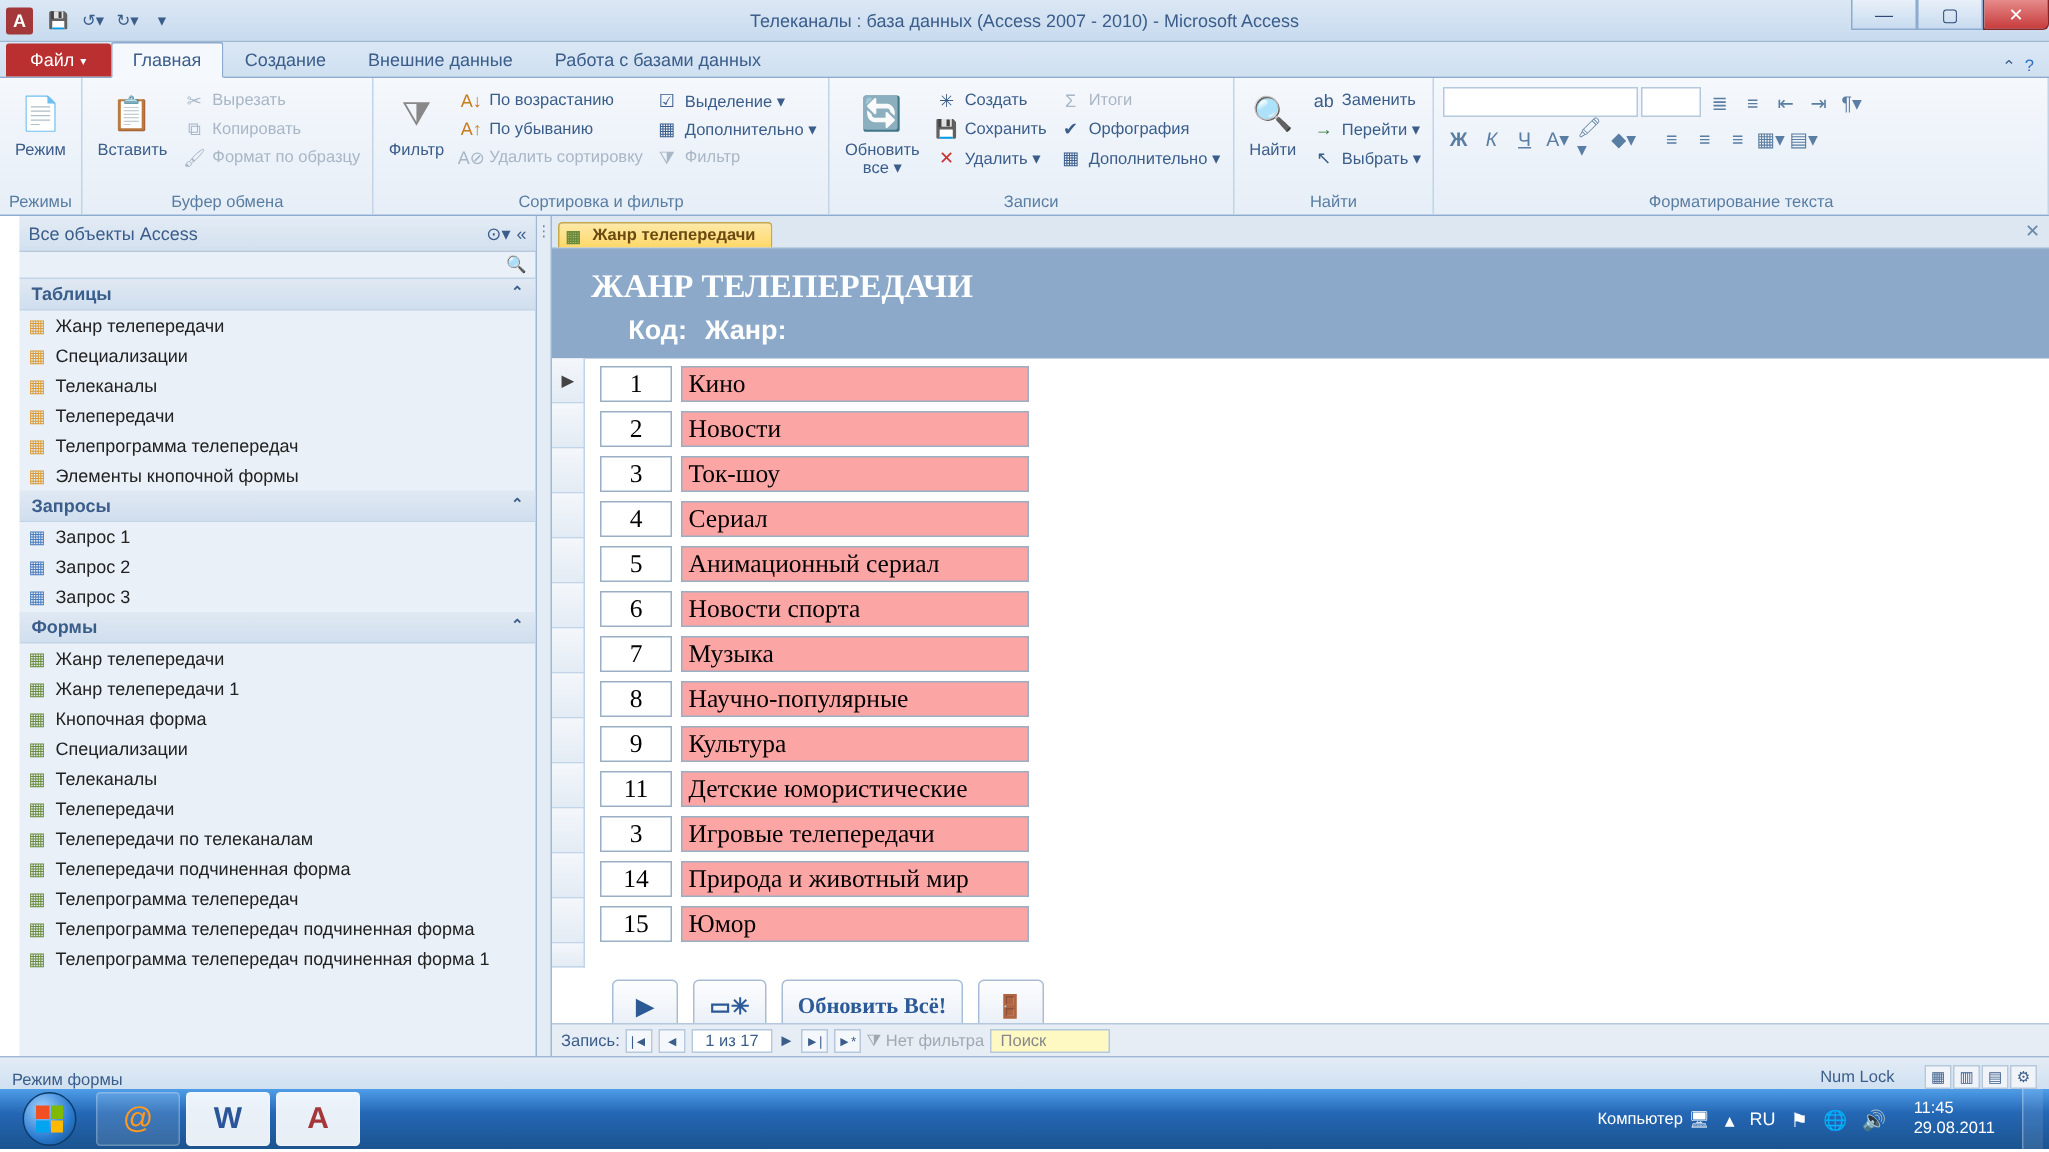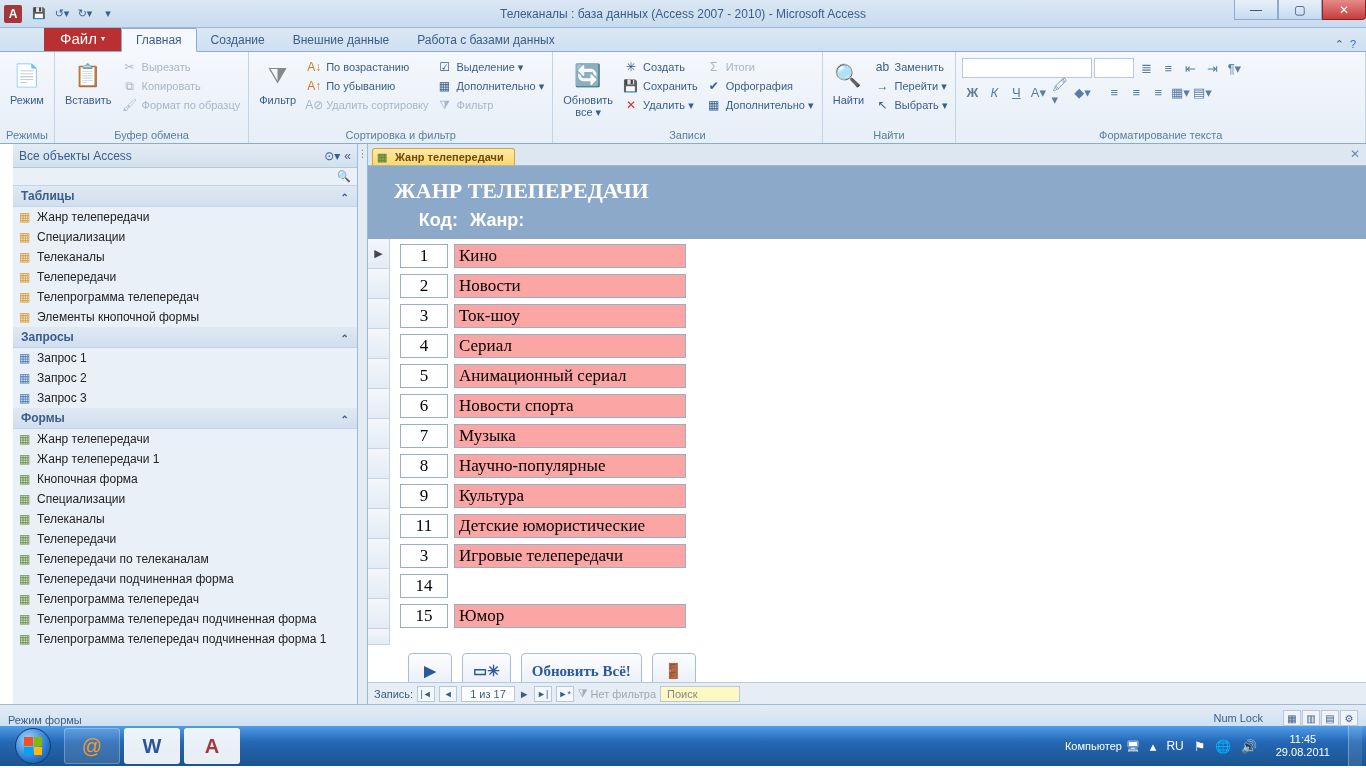--- a/index.html
+++ b/index.html
@@ -11,21 +11,21 @@
 .qat-btn { width:20px; height:20px; display:flex;align-items:center;justify-content:center; font-size:11px; color:#3a5d8a;}
 .app-icon { width:18px;height:18px;background:#a4373a;color:#fff;display:flex;align-items:center;justify-content:center;font-weight:bold;font-size:12px;border-radius:2px;margin-right:4px;}
 .titlebar .title { position:absolute; left:50%; transform:translateX(-50%); font-size:12px; color:#3a5d8a;}
 .win-btns { position:absolute; right:0; top:0; display:flex;}
 .win-btn { width:44px; height:20px; display:flex;align-items:center;justify-content:center; }
 .win-min,.win-max{ background: linear-gradient(#e8f0f9,#c8dbef); border:1px solid #8cabce; border-top:none; color:#2c4a72;}
 .win-close { background: linear-gradient(#e68a8a,#c73c3c); border:1px solid #8a2323; border-top:none; color:#fff; border-radius:0 0 4px 0;}
 
 
 .ribbon-tabs { height:24px; background:linear-gradient(#dbe7f4,#cfe0f1); display:flex; align-items:flex-end; padding-left:4px; border-bottom:1px solid #8cabce;}
-.file-tab { background:#ba2f2f; color:#fff; padding:4px 16px; font-size:15px; border-radius:2px 2px 0 0; display:flex;align-items:center;gap:4px;margin-left:40px;}
+.file-tab { background:#ba2f2f; color:#fff; padding:4px 16px; font-size:12px; border-radius:2px 2px 0 0; display:flex;align-items:center;gap:4px;}
 .file-tab::after{content:"▾";font-size:8px;}
 .rtab { padding:4px 14px; font-size:12px; color:#3a5d8a; cursor:pointer;}
 .rtab.active { background:#f5f8fc; border:1px solid #8cabce; border-bottom:1px solid #f5f8fc; border-radius:2px 2px 0 0; margin-bottom:-1px;}
 .ribbon-help{ margin-left:auto; display:flex; gap:6px; padding-right:10px; color:#3a5d8a;}
 .ribbon-help span{font-size:11px;}
 
 
 .ribbon { height:92px; background:linear-gradient(#f5f8fc,#e6eef7); border-bottom:1px solid #8cabce; display:flex;}
 .rgroup { border-right:1px solid #c2d4e7; padding:2px 6px 0 6px; display:flex; flex-direction:column; }
 .rgroup-body{ flex:1; display:flex; align-items:flex-start; gap:4px; padding-top:4px;}
@@ -41,21 +41,21 @@
 
 .fmt-row{display:flex;gap:2px;align-items:center;margin-bottom:2px;}
 .fmt-combo{border:1px solid #b5c8dc;background:#fff;height:20px;font-size:11px;padding:0 2px;color:#888;}
 .fmt-btn{width:20px;height:20px;border:1px solid transparent;display:flex;align-items:center;justify-content:center;font-size:13px;color:#5a7da3;}
 
 
 .main { display:flex; height:560px;padding-left:13px; }
 .navpane { width:345px; background:#eaf0f7; border-right:1px solid #9fb8d4; display:flex; flex-direction:column;}
 .navpane-header{ height:24px; background:linear-gradient(#e4ecf5,#d2e0ef); border-bottom:1px solid #b5c8dc; display:flex;align-items:center;padding:0 6px; font-size:12px;color:#3a5d8a;}
 .navpane-header .sp{margin-left:auto;display:flex;gap:4px;}
-.nav-group-hdr{ background:linear-gradient(#e0e9f3,#d0deee); padding:3px 8px; font-size:12px; font-weight:bold; color:#3a5d8a; border-bottom:1px solid #c2d4e7; display:flex;align-items:flex-end;}
+.nav-group-hdr{ background:linear-gradient(#e0e9f3,#d0deee); padding:3px 8px; font-size:12px; font-weight:bold; color:#3a5d8a; border-bottom:1px solid #c2d4e7; display:flex;align-items:flex-start;}
 .nav-group-hdr .chev{margin-left:auto;font-size:10px;}
 .nav-item{ padding:3px 8px 3px 24px; font-size:12px; color:#222; display:flex;align-items:center;gap:6px; position:relative;}
 .nav-item .nico{position:absolute;left:6px;width:16px;height:14px;font-size:12px;}
 .nico.table{color:#d99a36;}
 .nico.query{color:#4a7bbd;}
 .nico.form{color:#6a8c3f;}
 .nav-scroll{overflow-y:auto;flex:1;}
 
 
 .resize-strip{width:10px;background:#e3ecf5;border-right:1px solid #9fb8d4;display:flex;align-items:flex-start;justify-content:center;padding-top:4px;color:#6a89ad;font-size:10px;}
@@ -100,21 +100,21 @@
 .view-btn{width:18px;height:16px;border:1px solid #b5c8dc;background:#f0f4f9;display:flex;align-items:center;justify-content:center;font-size:10px;}
 
 
 .taskbar{height:40px;background:linear-gradient(#4f9de8,#2467b5 40%,#1b548f);display:flex;align-items:center;padding:0 6px;gap:4px;position:relative;}
 .start-orb{width:54px;height:40px;display:flex;align-items:center;justify-content:center;}
 .orb{width:36px;height:36px;border-radius:50%;background:radial-gradient(circle at 35% 30%,#9ed0ff,#2a7bd0 60%,#114a85);border:1px solid #0d3c6b;display:flex;align-items:center;justify-content:center;}
 .orb-flag{width:18px;height:18px;display:grid;grid-template:1fr 1fr/1fr 1fr;gap:1px;}
 .orb-flag div:nth-child(1){background:#f25022;} .orb-flag div:nth-child(2){background:#7fba00;} .orb-flag div:nth-child(3){background:#00a4ef;} .orb-flag div:nth-child(4){background:#ffb900;}
 .task-btn{width:56px;height:36px;border:1px solid rgba(255,255,255,0.25);border-radius:3px;background:rgba(255,255,255,0.12);display:flex;align-items:center;justify-content:center;font-size:20px;}
 .tray{position:absolute;right:0;display:flex;align-items:center;color:#fff;font-size:11px;height:100%;gap:10px;padding-right:4px;}
-.tray .clock{text-align:center;line-height:1.2;padding:0 8px;}
+.tray .clock{text-align:left;line-height:1.2;padding:0 8px;}
 .tray-ico{font-size:13px;}
 .lang{font-size:12px;}
 .showdesk{width:14px;height:40px;border-left:1px solid rgba(255,255,255,0.3);background:rgba(255,255,255,0.1);}
 .comp-label{display:flex;align-items:center;gap:4px;}
 
 ::-webkit-scrollbar{width:17px;height:17px;}
 ::-webkit-scrollbar-track{background:#e8eef5;}
 ::-webkit-scrollbar-thumb{background:#c4d3e4;border:1px solid #a7bdd6;}
 ::-webkit-scrollbar-button{background:#e8eef5;border:1px solid #c4d3e4;height:17px;}
 </style>
@@ -495,20 +495,21 @@
             <div class="rec-row">
               <div class="rec-code">11</div>
               <div class="rec-genre">Детские юмористические</div>
             </div>
             <div class="rec-row">
               <div class="rec-code">3</div>
               <div class="rec-genre">Игровые телепередачи</div>
             </div>
             <div class="rec-row">
               <div class="rec-code">14</div>
+              <div class="rec-genre">Природа и животный мир</div>
             </div>
             <div class="rec-row">
               <div class="rec-code">15</div>
               <div class="rec-genre">Юмор</div>
             </div>
           </div>
       </div>
       <div class="form-btns">
         <div class="fbtn">
             <span class="tri">▶</span>

